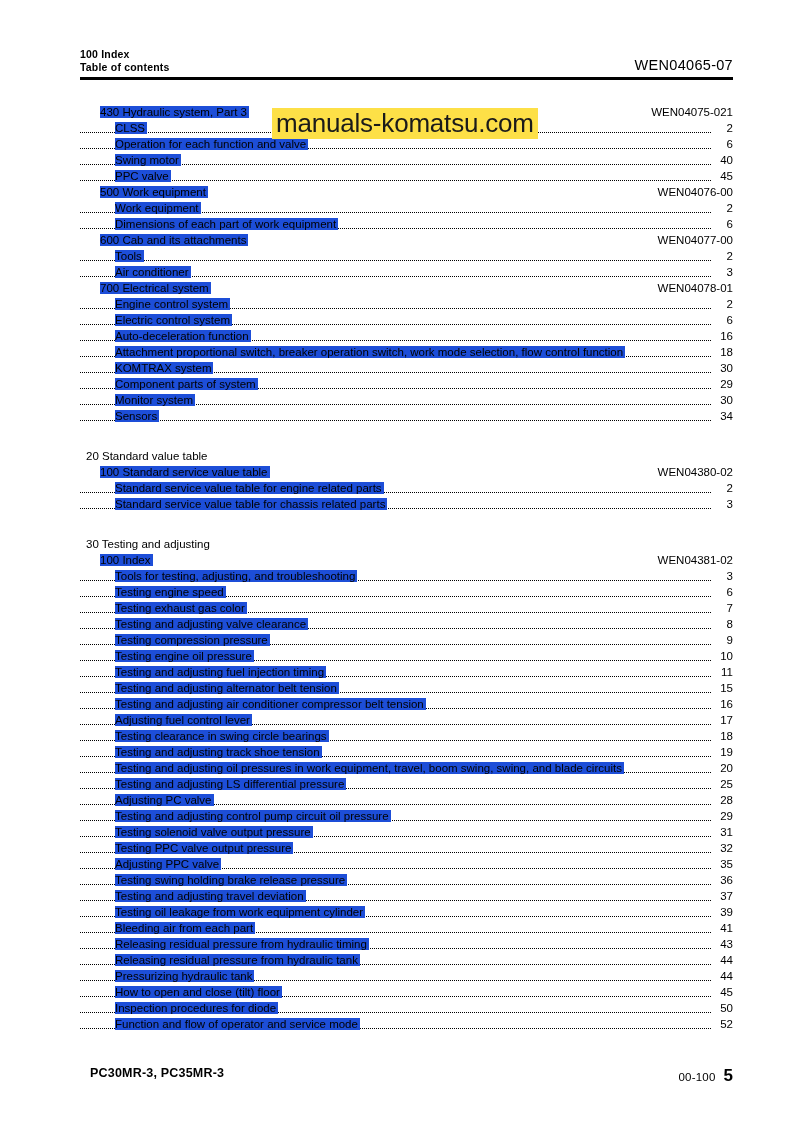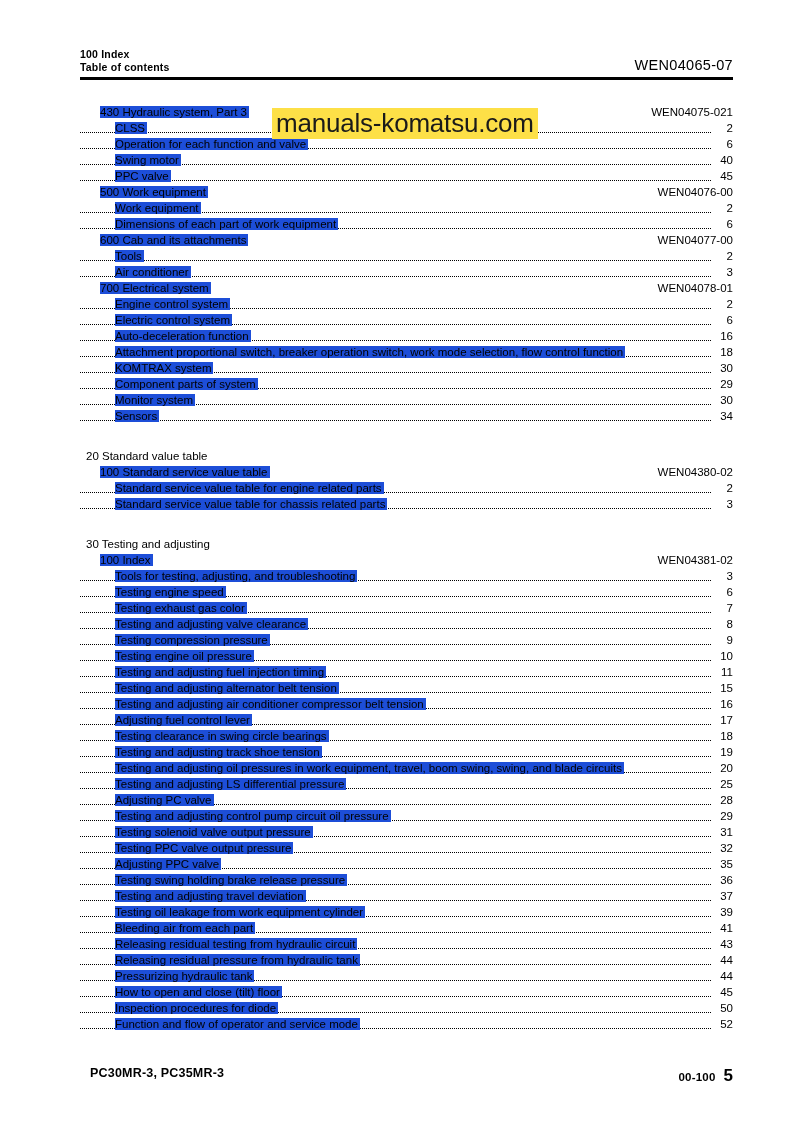--- a/index.html
+++ b/index.html
@@ -163,21 +163,21 @@
     white-space: nowrap;
   }
   .footer-right {
     position: absolute;
     right: 0;
     top: 0;
     white-space: nowrap;
   }
   .footer-sec {
     font-size: 11.5px;
-    font-weight: bold;
+    font-weight: normal;
     letter-spacing: 0.2px;
     vertical-align: baseline;
   }
   .footer-page {
     font-size: 17px;
     font-weight: bold;
     margin-left: 8px;
     vertical-align: baseline;
   }
 </style>
@@ -240,21 +240,21 @@
       <div class="row leader lvl-item"><span class="dots"></span><span class="txt">Testing and adjusting LS differential pressure</span><span class="num">25</span></div>
       <div class="row leader lvl-item"><span class="dots"></span><span class="txt">Adjusting PC valve</span><span class="num">28</span></div>
       <div class="row leader lvl-item"><span class="dots"></span><span class="txt">Testing and adjusting control pump circuit oil pressure</span><span class="num">29</span></div>
       <div class="row leader lvl-item"><span class="dots"></span><span class="txt">Testing solenoid valve output pressure</span><span class="num">31</span></div>
       <div class="row leader lvl-item"><span class="dots"></span><span class="txt">Testing PPC valve output pressure</span><span class="num">32</span></div>
       <div class="row leader lvl-item"><span class="dots"></span><span class="txt">Adjusting PPC valve</span><span class="num">35</span></div>
       <div class="row leader lvl-item"><span class="dots"></span><span class="txt">Testing swing holding brake release pressure</span><span class="num">36</span></div>
       <div class="row leader lvl-item"><span class="dots"></span><span class="txt">Testing and adjusting travel deviation</span><span class="num">37</span></div>
       <div class="row leader lvl-item"><span class="dots"></span><span class="txt">Testing oil leakage from work equipment cylinder</span><span class="num">39</span></div>
       <div class="row leader lvl-item"><span class="dots"></span><span class="txt">Bleeding air from each part</span><span class="num">41</span></div>
-      <div class="row leader lvl-item"><span class="dots"></span><span class="txt">Releasing residual testing from hydraulic circuit</span><span class="num">43</span></div>
+      <div class="row leader lvl-item"><span class="dots"></span><span class="txt">Releasing residual pressure from hydraulic timing</span><span class="num">43</span></div>
       <div class="row leader lvl-item"><span class="dots"></span><span class="txt">Releasing residual pressure from hydraulic tank</span><span class="num">44</span></div>
       <div class="row leader lvl-item"><span class="dots"></span><span class="txt">Pressurizing hydraulic tank</span><span class="num">44</span></div>
       <div class="row leader lvl-item"><span class="dots"></span><span class="txt">How to open and close (tilt) floor</span><span class="num">45</span></div>
       <div class="row leader lvl-item"><span class="dots"></span><span class="txt">Inspection procedures for diode</span><span class="num">50</span></div>
       <div class="row leader lvl-item"><span class="dots"></span><span class="txt">Function and flow of operator and service mode</span><span class="num">52</span></div>
     </div>
 
   <div class="watermark">manuals-komatsu.com</div>
 
   <div class="footer">

